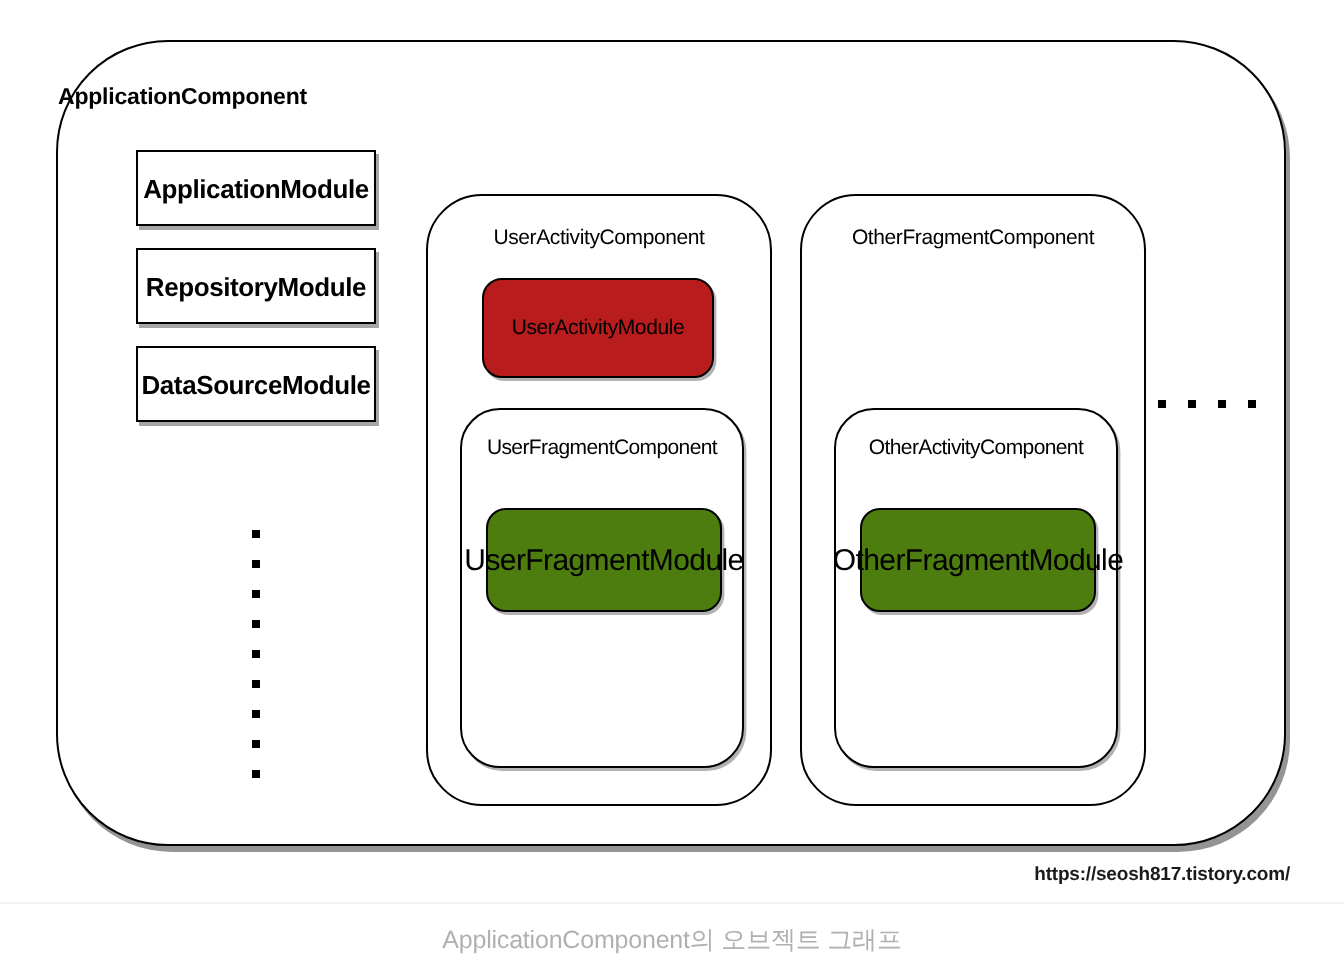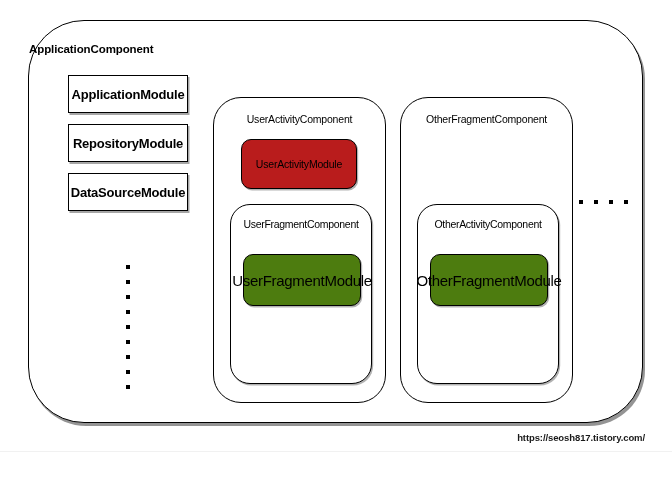--- a/index.html
+++ b/index.html
@@ -277,14 +277,15 @@
     <i></i>
     <i></i>
     <i></i>
     <i></i>
   </div>
 
   <div class="watermark">https://seosh817.tistory.com/</div>
 
   <div class="caption-rule"></div>
 
+  <div class="caption">ApplicationComponent의 오브젝트 그래프</div>
 
 </div>
 
 </body></html>

